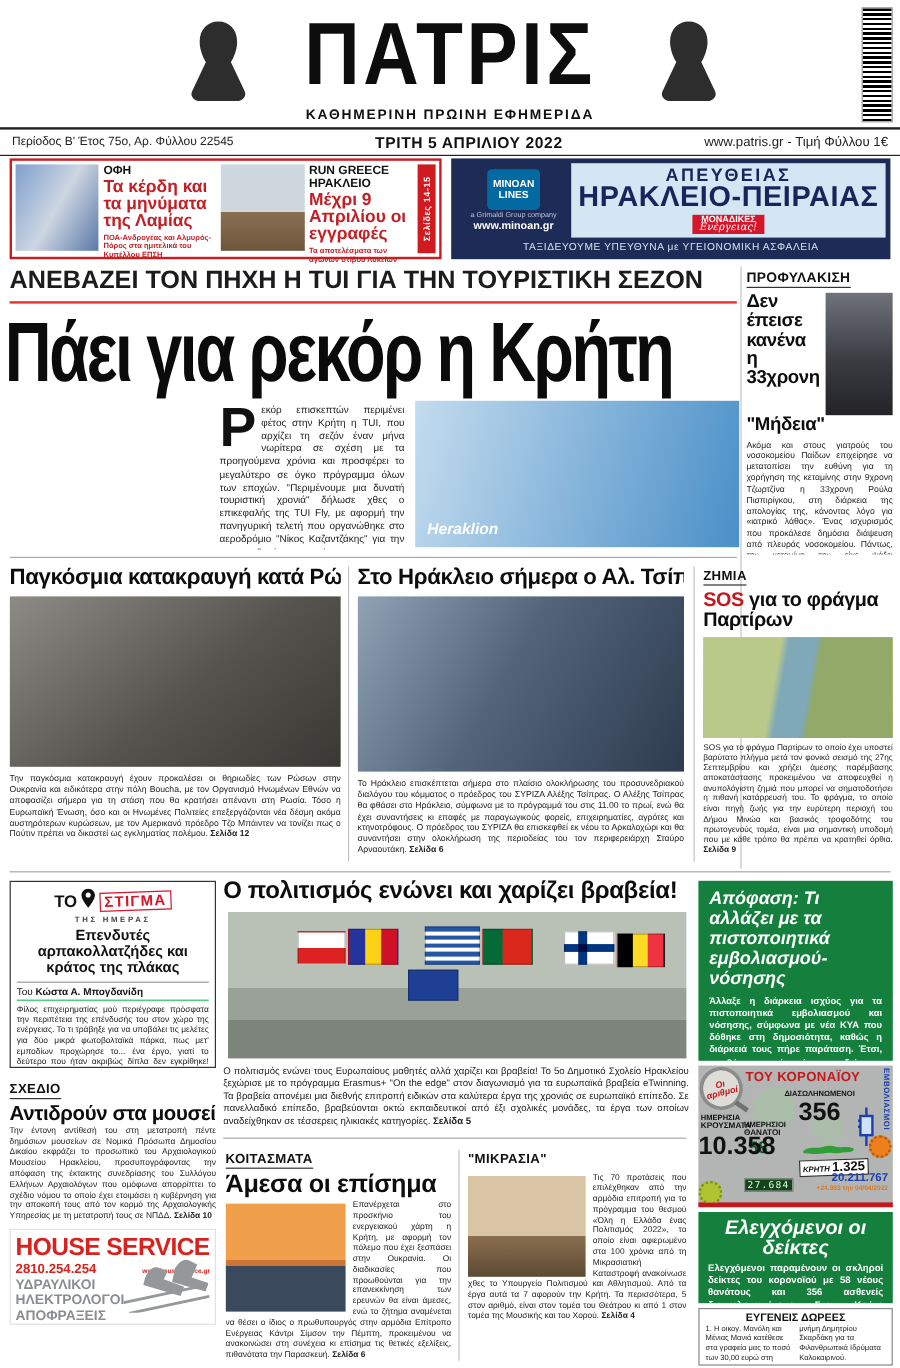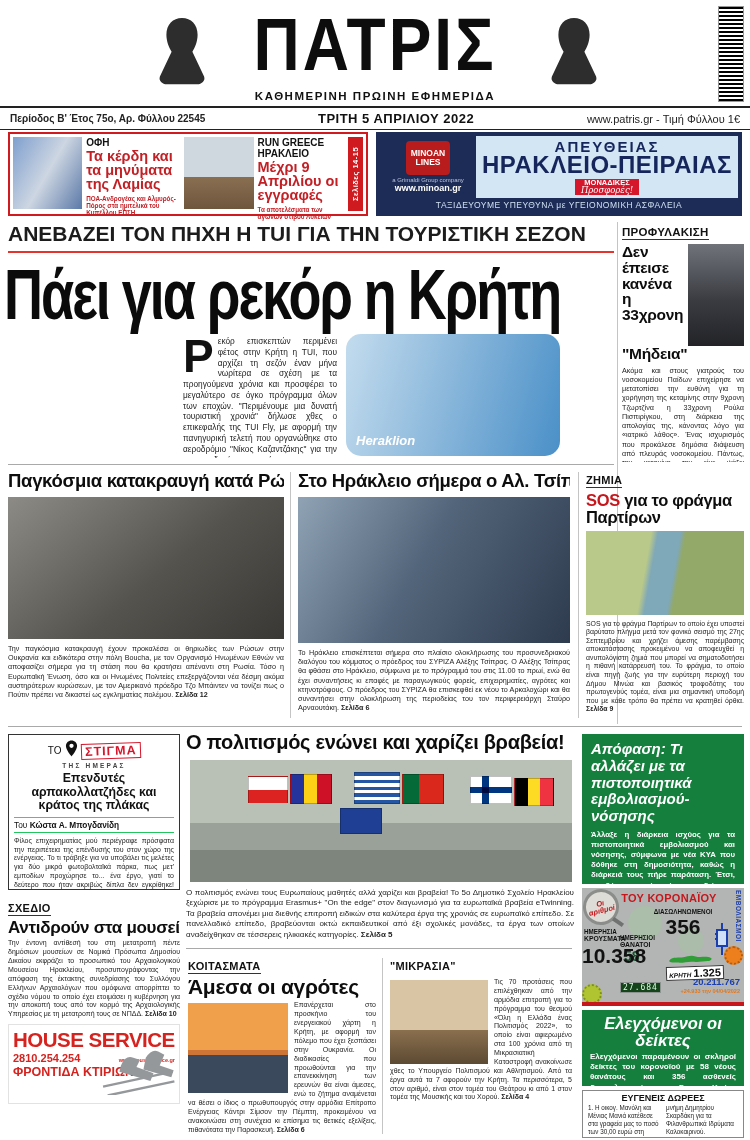--- a/index.html
+++ b/index.html
@@ -18,21 +18,21 @@
   
   .promo-box{border:2px solid #cf1b20;display:flex;gap:4px;padding:3px;box-sizing:border-box;background:#fff;}
   .tz-kicker{font-size:10px;font-weight:bold;color:#111;line-height:1.1;}
   .tz-head{font-size:14.5px;font-weight:bold;color:#c32026;line-height:0.98;margin-top:1px;}
   .tz-sub{font-size:6.3px;font-weight:bold;color:#c32026;line-height:1.15;margin-top:3px;}
   .promo-tab{background:#cf1b20;color:#fff;writing-mode:vertical-rl;transform:rotate(180deg);
              font-size:7.5px;font-weight:bold;display:flex;align-items:center;justify-content:center;letter-spacing:0.5px;}
   .ph{background:#9db3c8;}
   
   .minoan{background:#1d2c57;box-sizing:border-box;padding:4px;display:flex;flex-direction:column;}
-  .min-logo{background:#b91c1c;color:#fff;font-weight:900;font-size:8.5px;line-height:1.05;
+  .min-logo{background:#0369a1;color:#fff;font-weight:900;font-size:8.5px;line-height:1.05;
             width:44px;height:34px;border-radius:4px;display:flex;flex-direction:column;align-items:center;justify-content:center;}
   .min-panel{background:#d3e6f4;flex:1;display:flex;flex-direction:column;align-items:center;justify-content:center;}
   
   .kicker-u{font-size:11px;font-weight:bold;color:#111;border-bottom:1.5px solid #333;display:inline-block;padding-bottom:1px;letter-spacing:0.3px;}
   .kicker-p{font-size:11px;font-weight:bold;color:#111;letter-spacing:0.3px;}
   .hl{font-weight:800;color:#0d0d0d;line-height:1.02;letter-spacing:-0.3px;}
   .body-s{font-size:7.2px;line-height:1.28;color:#222;}
   .body-m{font-size:8.3px;line-height:1.3;color:#222;}
   .vline{background:#c4c4c4;width:1px;}
   .hline{background:#a9a9a9;height:1px;}
@@ -57,21 +57,21 @@
   <div class="abs mast-title" style="left:200px;top:2px;width:350px;">ΠΑΤΡΙΣ</div>
   <div class="abs" style="left:548px;top:12px;width:52px;height:82px;">
     <svg viewBox="0 0 40 60" width="52" height="82">
         <path d="M20 3c7 0 12 5 12 13 0 5-2 10-4 13l9 19c1 3-1 5-4 6l-26 0c-3-1-5-3-4-6l9-19c-2-3-4-8-4-13 0-8 5-13 12-13z" fill="#2d2d2d"></path>
       </svg>
   </div>
   <div class="abs barcode" style="left:718px;top:6px;width:24px;height:94px;"></div>
   <div class="abs mast-sub" style="left:200px;top:90px;width:350px;">ΚΑΘΗΜΕΡΙΝΗ ΠΡΩΙΝΗ ΕΦΗΜΕΡΙΔΑ</div>
 
   <div class="abs dateline" style="left:0;top:106px;width:730px;">
-    <span style="font-size:10px;color:#222;font-weight:bold;">Περίοδος Β' Έτος 75ο, Αρ. Φύλλου 22545</span>
+    <span style="font-size:10px;color:#222;">Περίοδος Β' Έτος 75ο, Αρ. Φύλλου 22545</span>
     <span style="font-size:13px;font-weight:bold;letter-spacing:0.5px;">ΤΡΙΤΗ 5 ΑΠΡΙΛΙΟΥ 2022</span>
     <span style="font-size:11px;color:#222;">www.patris.gr - Τιμή Φύλλου 1€</span>
   </div>
 
   <div class="abs promo-box" style="left:8px;top:132px;width:360px;height:84px;">
     <div class="ph" style="width:72px;height:72px;background:linear-gradient(120deg,#7f9fce,#cdd6e2 50%,#5b79a8);"></div>
     <div style="width:98px;">
       <div class="tz-kicker">ΟΦΗ</div>
       <div class="tz-head">Τα κέρδη και τα μηνύματα της Λαμίας</div>
       <div class="tz-sub">ΠΟΑ-Ανδρογέας και Αλμυρός-Πόρος στα ημιτελικά του Κυπέλλου ΕΠΣΗ</div>
@@ -93,21 +93,21 @@
           <span>LINES</span>
         </div>
         <div style="font-size:6px;color:#b9c3dd;margin-top:2px;">a Grimaldi Group company</div>
         <div style="font-size:9px;font-weight:bold;color:#fff;">www.minoan.gr</div>
       </div>
       <div class="min-panel">
         <div style="font-size:15px;font-weight:bold;color:#16265c;letter-spacing:2px;line-height:1;">ΑΠΕΥΘΕΙΑΣ</div>
         <div style="font-size:24px;font-weight:900;color:#16265c;letter-spacing:0.5px;line-height:0.95;">ΗΡΑΚΛΕΙΟ-ΠΕΙΡΑΙΑΣ</div>
         <div style="background:#d6162b;color:#fff;text-align:center;padding:0 6px;margin-top:2px;line-height:1.05;">
           <span style="font-size:7.5px;font-weight:bold;display:block;">ΜΟΝΑΔΙΚΕΣ</span>
-          <span style="font-size:8.5px;font-style:italic;font-family:'DejaVu Serif',serif;display:block;">Προσφορές!</span>
+          <span style="font-size:8.5px;font-style:italic;font-family:'DejaVu Serif',serif;display:block;">Ενέργειας!</span>
         </div>
       </div>
     </div>
     <div style="height:14px;display:flex;align-items:center;justify-content:center;font-size:8.5px;color:#cfe0f2;letter-spacing:0.5px;">ΤΑΞΙΔΕΥΟΥΜΕ ΥΠΕΥΘΥΝΑ με ΥΓΕΙΟΝΟΜΙΚΗ ΑΣΦΑΛΕΙΑ</div>
   </div>
 
   <div class="abs" style="left:4px;top:254px;width:616px;height:86px;overflow:visible;">
     <span style="display:inline-block;font-size:54px;font-weight:900;letter-spacing:-2px;color:#0b0b0b;transform:scale(1,1.3);transform-origin:left top;white-space:nowrap;">Πάει για ρεκόρ η Κρήτη</span>
   </div>
   <div class="abs" style="left:8px;top:222px;width:606px;font-size:21px;font-weight:600;color:#1c1c1c;border-bottom:2.5px solid #e5332d;padding-bottom:5px;">ΑΝΕΒΑΖΕΙ ΤΟΝ ΠΗΧΗ Η TUI ΓΙΑ ΤΗΝ ΤΟΥΡΙΣΤΙΚΗ ΣΕΖΟΝ</div>
@@ -124,21 +124,21 @@
       <span>Ακόμα και στους γιατρούς του νοσοκομείου Παίδων επιχείρησε να μετατοπίσει την ευθύνη για τη χορήγηση της κεταμίνης στην 9χρονη Τζωρτζίνα η 33χρονη Ρούλα Πισπιρίγκου, στη διάρκεια της απολογίας της, κάνοντας λόγο για «ιατρικό λάθος». Ένας ισχυρισμός που προκάλεσε δημόσια διάψευση από πλευράς νοσοκομείου. Πάντως, την κεταμίνη την είχε ψάξει διαδικτυακά μαζί με άλλες ουσίες που «σκοτώνουν γρήγορα και αθόρυβα», όπως αποκαλύπτεται από την άρση απορρήτου. Μετά από μία μαραθώνια διαδικασία και «βομβαρδισμό» ερωτήσεων, η Ρ. Πισπιρίγκου πήρε τον δρόμο για τις φυλακές Κορυδαλλού.</span>
       
     </div>
   </div>
 
   <div class="abs body-m jt" style="left:183px;top:336px;width:154px;height:122px;overflow:hidden;font-size:8.3px;">
     <span class="dropcap">Ρ</span>
     <span>εκόρ επισκεπτών περιμένει φέτος στην Κρήτη η TUI, που αρχίζει τη σεζόν έναν μήνα νωρίτερα σε σχέση με τα προηγούμενα χρόνια και προσφέρει το μεγαλύτερο σε όγκο πρόγραμμα όλων των εποχών. "Περιμένουμε μια δυνατή τουριστική χρονιά" δήλωσε χθες ο επικεφαλής της TUI Fly, με αφορμή την πανηγυρική τελετή που οργανώθηκε στο αεροδρόμιο "Νίκος Καζαντζάκης" για την ονοματοδοσία αεροσκάφους της με το όνομα "Ηράκλειον". Η υποδοχή του Boeing έγινε με αψίδες νερού, ενώ "νονά" ήταν η κορυφαία αθλήτρια Ειρήνη Βασιλείου.</span>
     
   </div>
-  <div class="abs ph" style="left:346px;top:334px;width:214px;height:122px;background:linear-gradient(105deg,#c3dcee 0%,#8db9dc 45%,#4a90c8 100%);border-radius:15px;">
+  <div class="abs ph" style="left:346px;top:334px;width:270px;height:122px;background:linear-gradient(105deg,#c3dcee 0%,#8db9dc 45%,#4a90c8 100%);">
     <span style="position:absolute;left:10px;bottom:8px;color:#fff;font-style:italic;font-size:13px;font-weight:bold;">Heraklion</span>
   </div>
 
   <div class="abs hline" style="left:8px;top:464px;width:606px;"></div>
 
   <div class="abs" style="left:8px;top:472px;width:276px;height:248px;overflow:hidden;">
     <div class="hl" style="font-size:18.5px;white-space:nowrap;">Παγκόσμια κατακραυγή κατά Ρώσων</div>
     <div class="ph" style="width:276px;height:142px;margin-top:6px;background:linear-gradient(140deg,#8d8b86,#55534e 55%,#3a3834);"></div>
     <div class="body-s jt" style="margin-top:5px;">
       <span>Την παγκόσμια κατακραυγή έχουν προκαλέσει οι θηριωδίες των Ρώσων στην Ουκρανία και ειδικότερα στην πόλη Boucha, με τον Οργανισμό Ηνωμένων Εθνών να αποφασίζει σήμερα για τη στάση που θα κρατήσει απέναντι στη Ρωσία. Τόσο η Ευρωπαϊκή Ένωση, όσο και οι Ηνωμένες Πολιτείες επεξεργάζονται νέα δέσμη ακόμα αυστηρότερων κυρώσεων, με τον Αμερικανό πρόεδρο Τζο Μπάιντεν να τονίζει πως ο Πούτιν πρέπει να δικαστεί ως εγκληματίας πολέμου.</span>
@@ -168,21 +168,21 @@
     <div class="body-s jt" style="margin-top:5px;font-size:6.9px;line-height:1.24;">
       <span>SOS για το φράγμα Παρτίρων το οποίο έχει υποστεί βαρύτατο πλήγμα μετά τον φονικό σεισμό της 27ης Σεπτεμβρίου και χρήζει άμεσης παρέμβασης αποκατάστασης προκειμένου να αποφευχθεί η ανυπολόγιστη ζημιά που μπορεί να σηματοδοτήσει η πιθανή κατάρρευσή του. Το φράγμα, το οποίο είναι πηγή ζωής για την ευρύτερη περιοχή του Δήμου Μινώα και βασικός τροφοδότης του πρωτογενούς τομέα, είναι μια σημαντική υποδομή που με κάθε τρόπο θα πρέπει να κρατηθεί όρθια.</span>
       <span class="pageref">Σελίδα 9</span>
     </div>
   </div>
 
   <div class="abs hline" style="left:8px;top:726px;width:734px;"></div>
 
   <div class="abs" style="left:8px;top:734px;width:172px;height:156px;border:1.5px solid #333;box-sizing:border-box;padding:5px;overflow:hidden;">
     <div style="display:flex;align-items:center;justify-content:center;gap:3px;">
-      <span style="font-size:10px;font-weight:normal;">ΤΟ</span>
+      <span style="font-size:14px;font-weight:bold;">ΤΟ</span>
       <span><svg width="13" height="17" viewBox="0 0 24 32">
             <path d="M12 1C6 1 1.5 5.5 1.5 11.5 1.5 19 12 31 12 31s10.5-12 10.5-19.5C22.5 5.5 18 1 12 1z" fill="#111"></path>
             <circle cx="12" cy="11" r="4" fill="#fff"></circle>
           </svg></span>
       <span class="stamp">ΣΤΙΓΜΑ</span>
     </div>
     <div style="text-align:center;font-size:6.5px;font-weight:bold;letter-spacing:2.2px;color:#444;margin-top:1px;">ΤΗΣ ΗΜΕΡΑΣ</div>
     <div style="text-align:center;font-size:12.3px;font-weight:bold;line-height:1.1;margin-top:3px;">Επενδυτές αρπακολλατζήδες και κράτος της πλάκας</div>
     <div style="border-top:1px solid #999;border-bottom:1px solid #22c55e;padding:2px 0;margin-top:4px;font-size:8.3px;">
       <span>Του </span><strong>Κώστα Α. Μπογδανίδη</strong>
@@ -200,20 +200,26 @@
       <span>Την έντονη αντίθεσή του στη μετατροπή πέντε δημόσιων μουσείων σε Νομικά Πρόσωπα Δημοσίου Δικαίου εκφράζει το προσωπικό του Αρχαιολογικού Μουσείου Ηρακλείου, προσυπογράφοντας την απόφαση της έκτακτης συνεδρίασης του Συλλόγου Ελλήνων Αρχαιολόγων που ομόφωνα απορρίπτει το σχέδιο νόμου το οποίο έχει ετοιμάσει η κυβέρνηση για την αποκοπή τους από τον κορμό της Αρχαιολογικής Υπηρεσίας με τη μετατροπή τους σε ΝΠΔΔ.</span>
       <span class="pageref">Σελίδα 10</span>
     </div>
   </div>
 
   <div class="abs" style="left:8px;top:1024px;width:172px;height:80px;overflow:hidden;border:1px solid #e2e2e2;box-sizing:border-box;padding:3px 4px;">
     <div style="font-size:20.5px;font-weight:900;color:#d6231f;letter-spacing:-0.5px;white-space:nowrap;">HOUSE SERVICE</div>
     <div style="display:flex;justify-content:space-between;align-items:baseline;">
       <span style="font-size:11px;font-weight:800;color:#d6231f;">2810.254.254</span>
       <span style="font-size:5.5px;font-weight:bold;color:#d6231f;">www.houseservice.gr</span>
+    </div>
+    <div style="font-size:11.5px;font-weight:800;color:#8a8d8f;line-height:1.12;margin-top:1px;">
+      <div>ΥΔΡΑΥΛΙΚΟΙ</div>
+      <div>ΗΛΕΚΤΡΟΛΟΓΟΙ</div>
+      <div>ΑΠΟΦΡΑΞΕΙΣ</div>
+      <div>ΜΟΝΩΣΕΙΣ</div>
     </div>
     <div style="font-size:12.5px;font-weight:900;color:#d6231f;margin-top:1px;">ΦΡΟΝΤΙΔΑ ΚΤΙΡΙΩΝ</div>
     <div style="position:absolute;right:2px;bottom:4px;">
       <svg width="78" height="62" viewBox="0 0 100 80">
           <g fill="#95989b">
             <path d="M28 42q6-14 16-10l6 2q2 1 1 4l-3 6 22 8-4 10-40-12z"></path>
             <path d="M60 32q8-12 16-8l8 4-6 14 18 6-3 9-36-10z"></path>
             <rect x="4" y="58" width="92" height="3" transform="rotate(-12 50 60)"></rect>
             <rect x="10" y="70" width="88" height="3" transform="rotate(-12 54 72)"></rect>
           </g>
@@ -235,21 +241,21 @@
   </div>
   <div class="abs jt" style="left:186px;top:888px;width:388px;height:54px;overflow:hidden;font-size:8px;line-height:1.3;color:#222;">
     <span>Ο πολιτισμός ενώνει τους Ευρωπαίους μαθητές αλλά χαρίζει και βραβεία! Το 5ο Δημοτικό Σχολείο Ηρακλείου ξεχώρισε με το πρόγραμμα Erasmus+ "On the edge" στον διαγωνισμό για τα ευρωπαϊκά βραβεία eTwinning. Τα βραβεία απονέμει μια διεθνής επιτροπή ειδικών στα καλύτερα έργα της χρονιάς σε ευρωπαϊκό επίπεδο. Σε πανελλαδικό επίπεδο, βραβεύονται οκτώ εκπαιδευτικοί από έξι σχολικές μονάδες, τα έργα των οποίων αναδείχθηκαν σε τέσσερεις ηλικιακές κατηγορίες.</span>
     <span class="pageref">Σελίδα 5</span>
   </div>
 
   <div class="abs hline" style="left:186px;top:948px;width:386px;"></div>
 
   <div class="abs" style="left:188px;top:956px;width:188px;height:182px;overflow:hidden;">
     <span class="kicker-u">ΚΟΙΤΑΣΜΑΤΑ</span>
-    <div class="hl" style="font-size:21px;margin-top:2px;white-space:nowrap;">Άμεσα οι αγρότες</div>
+    <div class="hl" style="font-size:21px;margin-top:2px;white-space:nowrap;">Άμεσα οι επίσημα</div>
     <div class="jt" style="font-size:7px;line-height:1.27;margin-top:4px;color:#222;">
       <span class="ph" style="float:left;width:100px;height:90px;margin:2px 6px 2px 0;background:linear-gradient(#f0a04a 0 52%,#cd7437 52% 58%,#3a4a5c 58%);"></span>
       <span>Επανέρχεται στο προσκήνιο του ενεργειακού χάρτη η Κρήτη, με αφορμή τον πόλεμο που έχει ξεσπάσει στην Ουκρανία. Οι διαδικασίες που προωθούνται για την επανεκκίνηση των ερευνών θα είναι άμεσες, ενώ το ζήτημα αναμένεται να θέσει ο ίδιος ο πρωθυπουργός στην αρμόδια Επίτροπο Ενέργειας Κάντρι Σίμσον την Πέμπτη, προκειμένου να ανακοινώσει στη συνέχεια κι επίσημα τις θετικές εξελίξεις, πιθανότατα την Παρασκευή.</span>
       <span class="pageref">Σελίδα 6</span>
     </div>
   </div>
 
   <div class="abs vline" style="left:382px;top:958px;height:176px;"></div>
 
   <div class="abs" style="left:390px;top:956px;width:182px;height:182px;overflow:hidden;">

